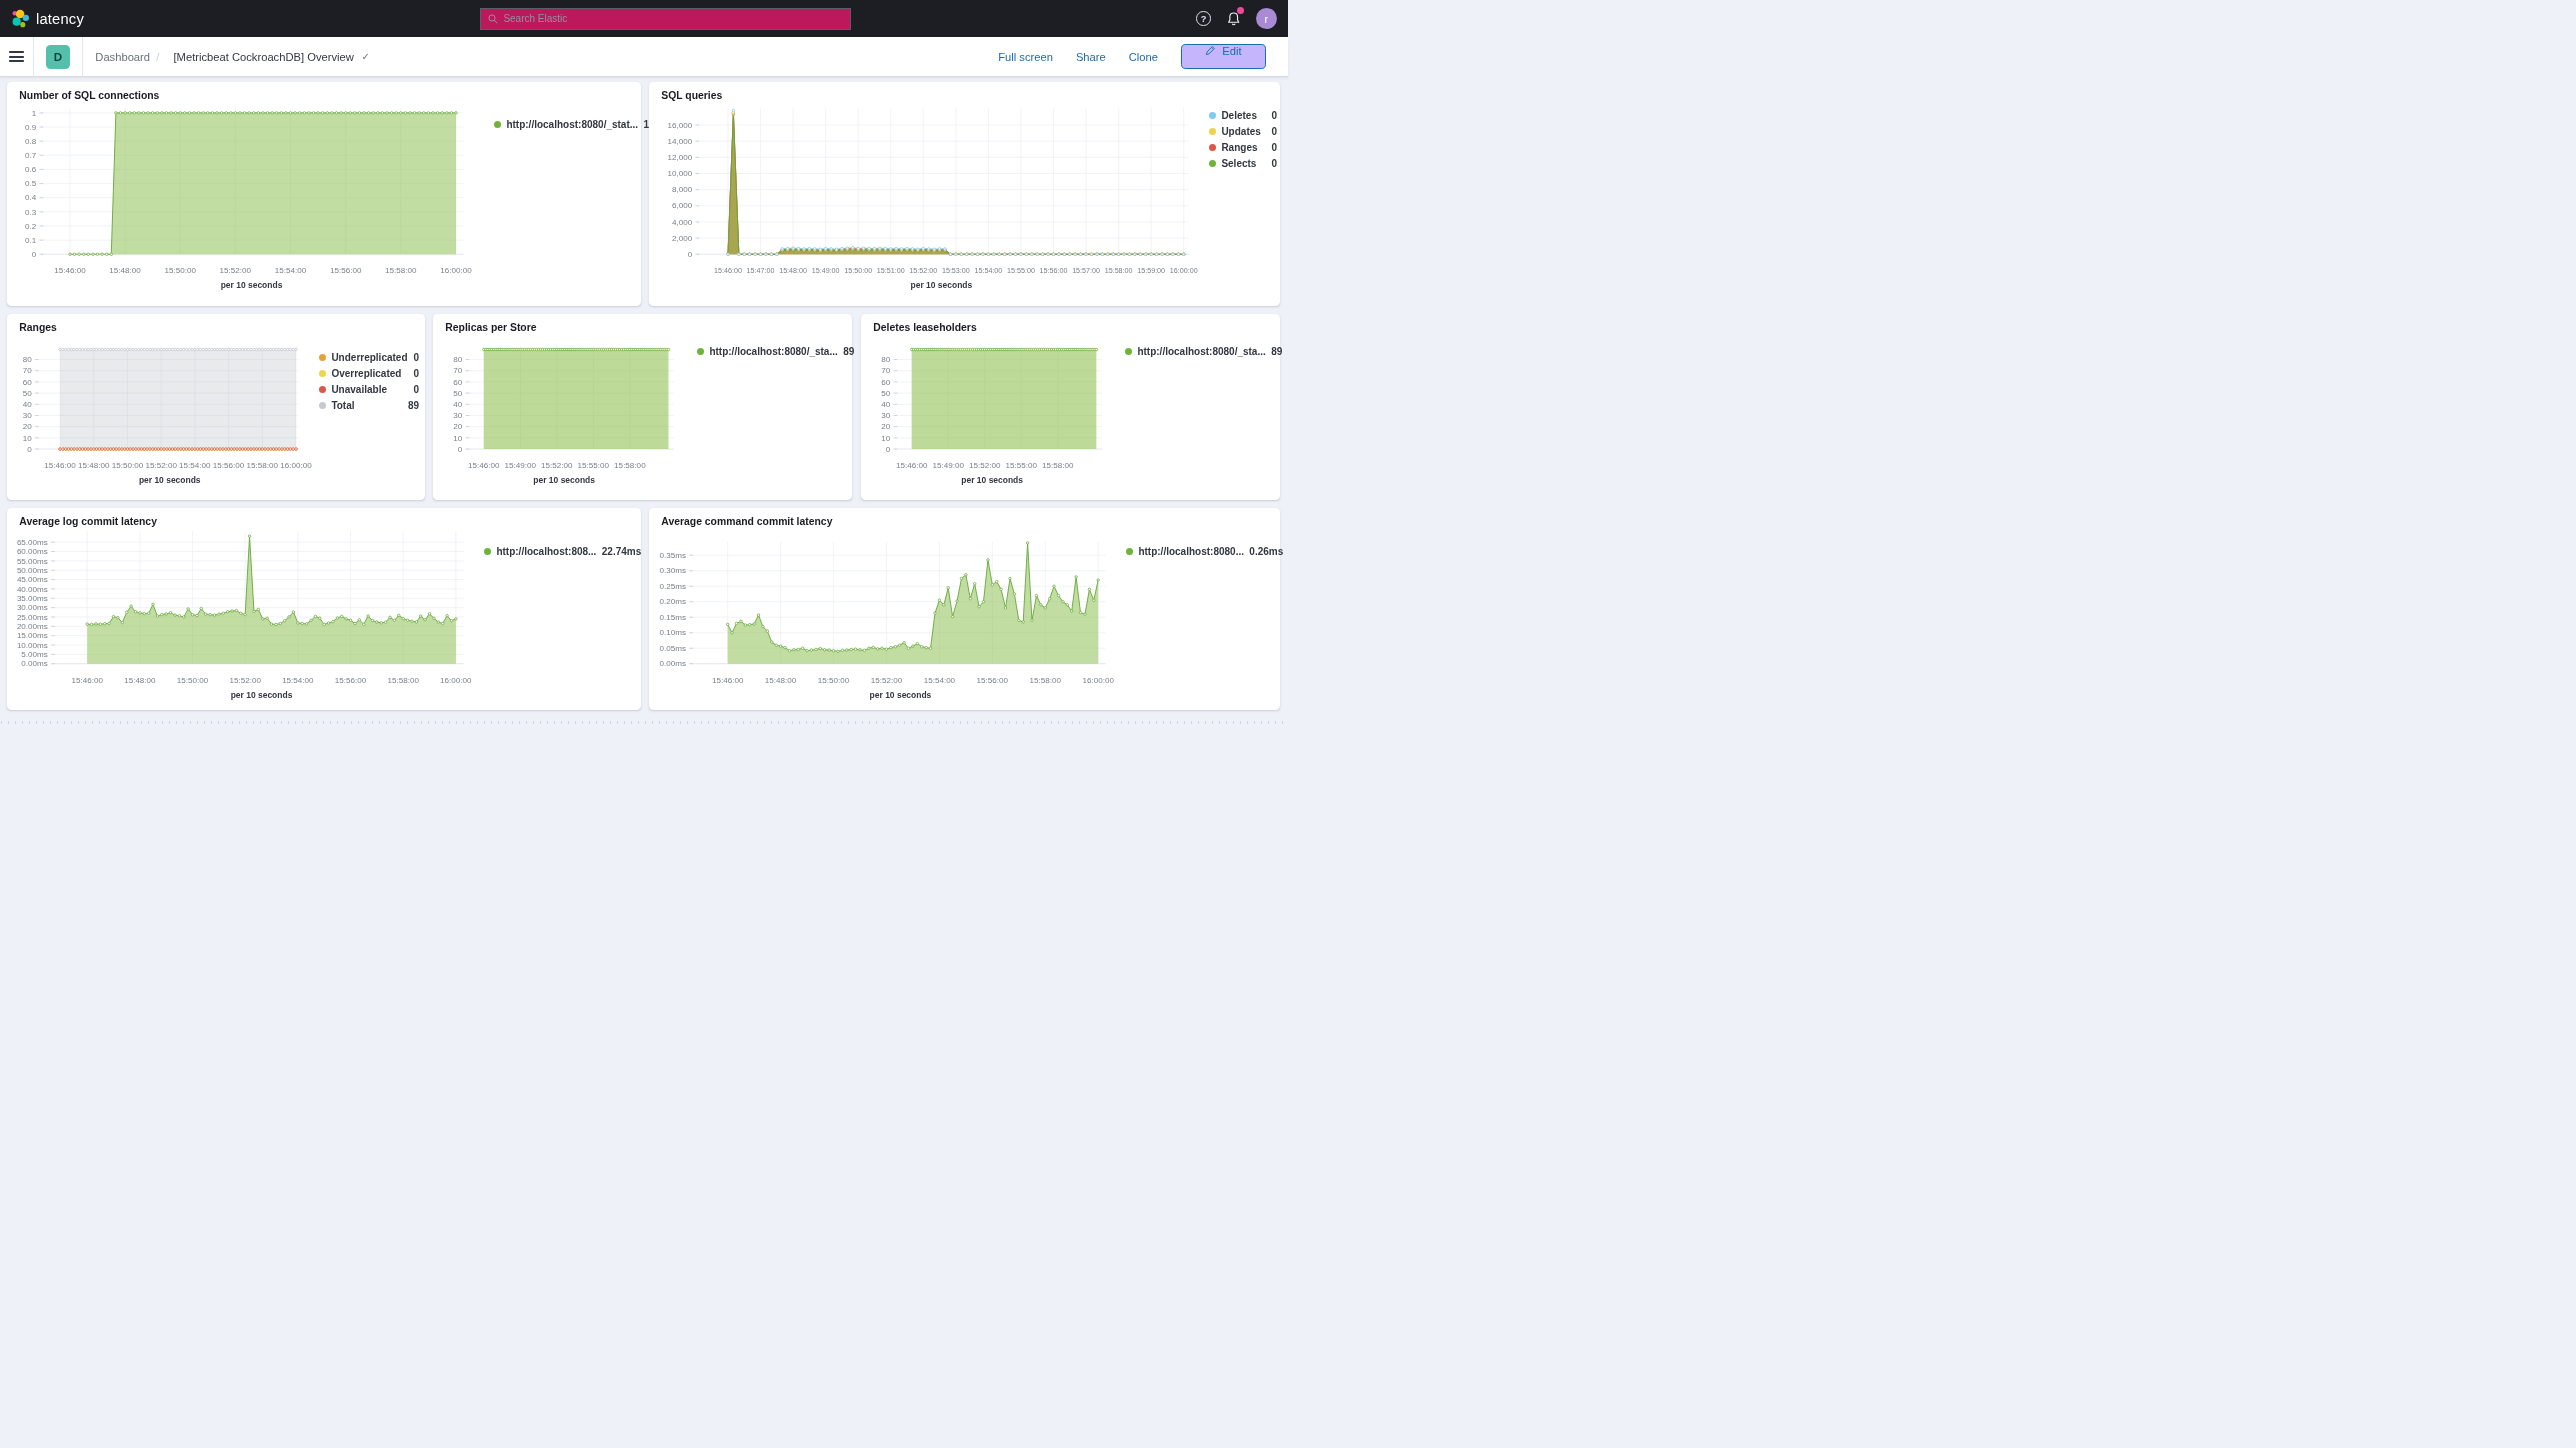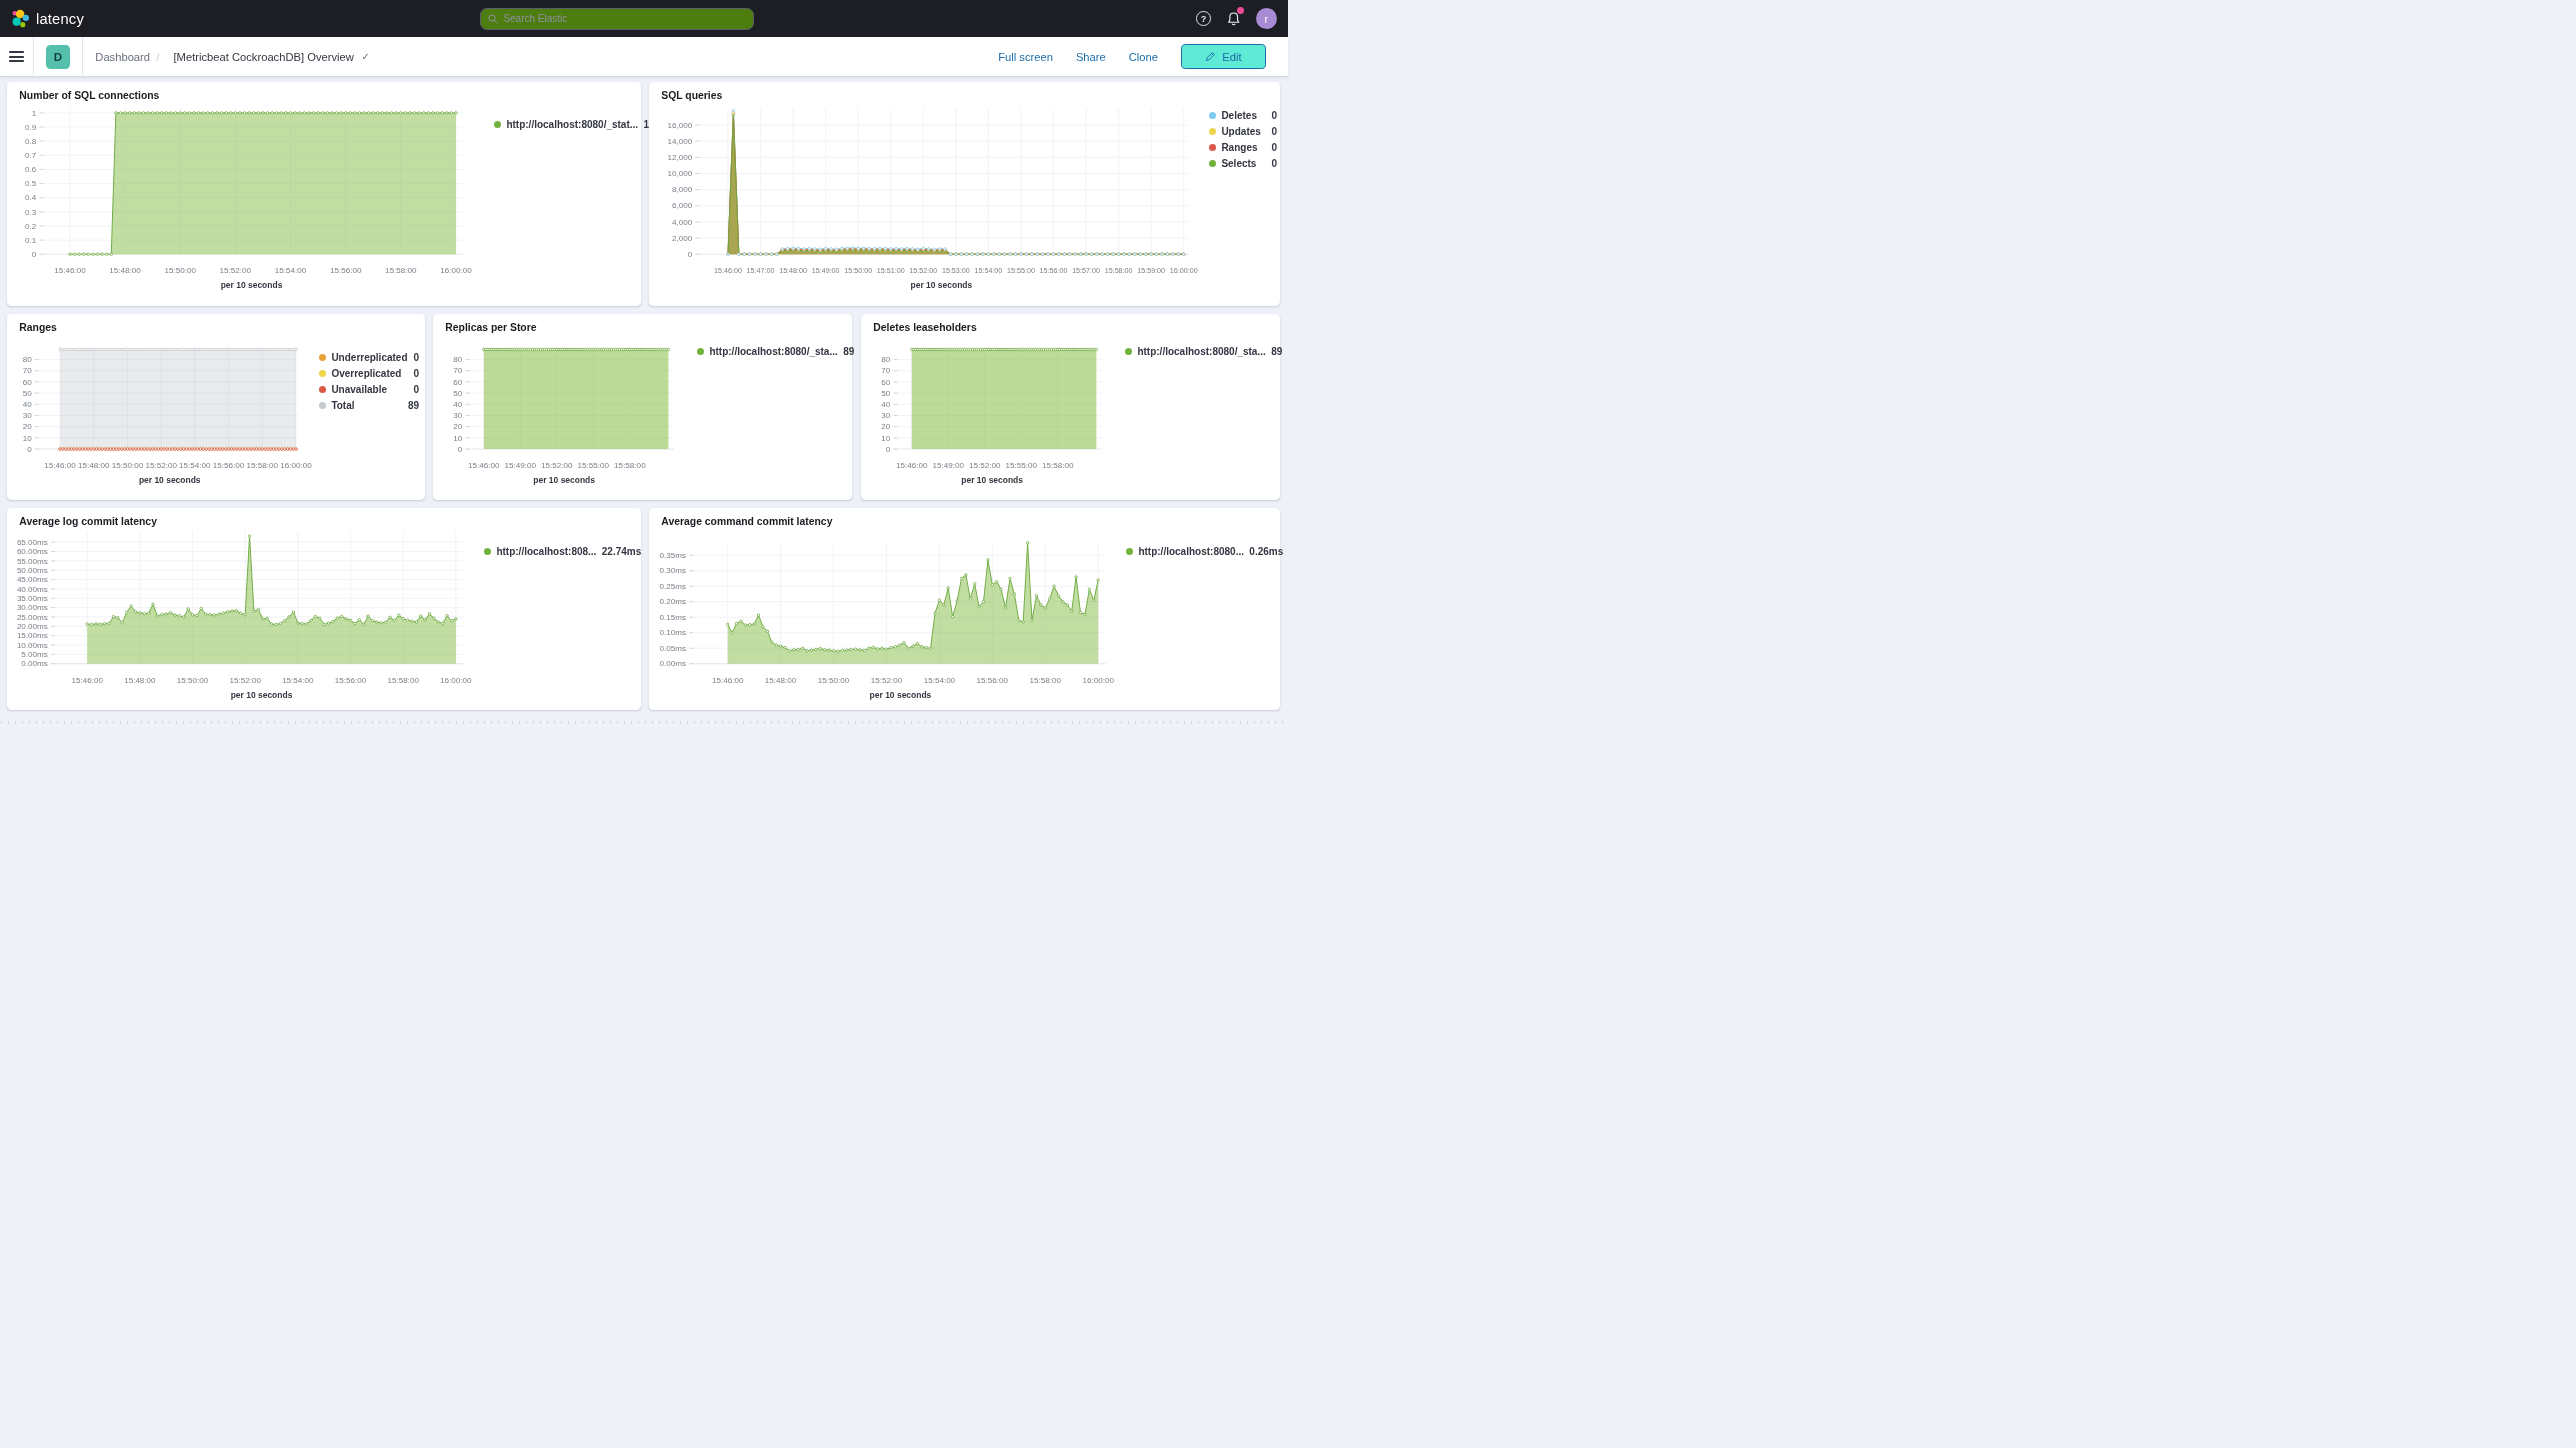--- a/index.html
+++ b/index.html
@@ -2,21 +2,21 @@
 <html style="font-size:12.3px"><head>
 <meta charset="utf-8">
 <style>
   * { margin:0; padding:0; box-sizing:border-box; }
   html,body { width:1288px; height:724px; overflow:hidden; font-family:"Liberation Sans", sans-serif; background:#eef1f7; }
 
   
   .topbar { position:absolute; left:0; top:0; width:1288px; height:37px; background:#1d1e24; display:flex; align-items:center; z-index:30; }
   .brand { display:flex; align-items:center; gap:6.2px; padding-left:10.8px; }
   .brand-word { color:#fff; font-size:14.7px; letter-spacing:0.2px; }
-  .searchbox { position:absolute; left:480px; top:7.7px; width:274px; height:22.4px; border:0.8px solid #5a5e6b; border-radius:7px; display:flex; align-items:center; padding:0 7px; gap:5.4px; background:#4d7c0f; }
+  .searchbox { position:absolute; left:480px; top:7.7px; width:371px; height:22.4px; border:0.8px solid #5a5e6b; border-radius:0; display:flex; align-items:center; padding:0 7px; gap:5.4px; background:#be185d; }
   .searchbox input { flex:1; background:transparent; border:none; outline:none; color:#d6dae2; font-size:10px; font-family:"Liberation Sans",sans-serif; }
   .searchbox input::placeholder { color:#8e939f; }
   .topicons { position:absolute; right:10.8px; top:0; height:37px; display:flex; align-items:center; gap:14.7px; }
   .helpicon { width:14.7px; height:14.7px; border:1.2px solid #dfe3ec; border-radius:50%; color:#dfe3ec; font-size:9.3px; font-weight:bold; display:flex; align-items:center; justify-content:center; }
   .bellwrap { position:relative; width:15.4px; height:15.4px; }
   .notifdot { position:absolute; right:-3.1px; top:-3.9px; width:7px; height:7px; border-radius:50%; background:#ee4c98; }
   .avatar { width:21.6px; height:21.6px; border-radius:50%; background:#a98bd3; color:#fff; font-size:10.8px; display:flex; align-items:center; justify-content:center; }
 
   
   .navbar { position:absolute; left:0; top:37px; width:1288px; height:40px; background:#fff; border-bottom:0.8px solid #d3dae6; box-shadow:0 1.5px 2.3px rgba(128,138,160,.12); display:flex; align-items:center; z-index:25; }
@@ -24,21 +24,21 @@
   .hamburger span { display:block; width:15.4px; height:2px; background:#343741; border-radius:0.8px; }
   .dbadge-cell { width:49px; height:40px; display:flex; align-items:center; justify-content:center; border-right:0.8px solid #e2e6ee; }
   .dbadge { width:24px; height:24px; border-radius:4.6px; background:#54c0ab; color:#123f38; font-weight:bold; font-size:11.6px; display:flex; align-items:center; justify-content:center; }
   .crumbs { display:flex; align-items:center; gap:6.2px; padding-left:12.3px; font-size:11.2px; }
   .crumb-root { color:#69707d; background:none; border:none; font-size:11.2px; font-family:"Liberation Sans",sans-serif; cursor:pointer; }
   .crumb-sep { color:#c9cfdb; }
   .crumb-cur { color:#343741;padding-left:8px; }
   .crumb-check { color:#69707d; font-size:10px; margin-left:1.5px; }
   .nav-actions { margin-left:auto; display:flex; align-items:center; gap:23px; padding-right:22px; }
   .nav-link { color:#1b6ca9; background:none; border:none; font-size:11.2px; font-family:"Liberation Sans",sans-serif; cursor:pointer; }
-  .edit-btn { display:flex; align-items:center; justify-content:center; gap:6.2px; width:85px; height:25px; border:0.8px solid #1b6ca9; border-radius:4.6px; background:#5eead4; color:#1b6ca9; font-size:11.2px; font-family:"Liberation Sans",sans-serif; cursor:pointer; }
+  .edit-btn { display:flex; justify-content:center; gap:6.2px; width:85px; height:25px; border:0.8px solid #1b6ca9; border-radius:4.6px; background:#c4b5fd; color:#1b6ca9; font-size:11.2px; font-family:"Liberation Sans",sans-serif; cursor:pointer; }
 
   
   .panel { position:absolute; background:#fff; border-radius:4.6px; box-shadow:0 1.5px 1.5px -0.8px rgba(152,162,179,.3), 0 0.8px 3.9px -1.5px rgba(152,162,179,.3); }
   .panel-title { position:absolute; left:12.3px; top:7.7px; font-size:10.4px; font-weight:bold; color:#1a1c21; z-index:2; }
   svg.chart { position:absolute; inset:0; width:100%; height:100%; }
   .p0 { left:7px;    top:82px; width:634px; height:224px; }
   .p1 { left:649px;  top:82px; width:631px; height:224px; }
   .p2 { left:7px;    top:314px; width:418px; height:186px; }
   .p3 { left:433px;  top:314px; width:419px; height:186px; }
   .p4 { left:861px; top:314px; width:419px; height:186px; }

